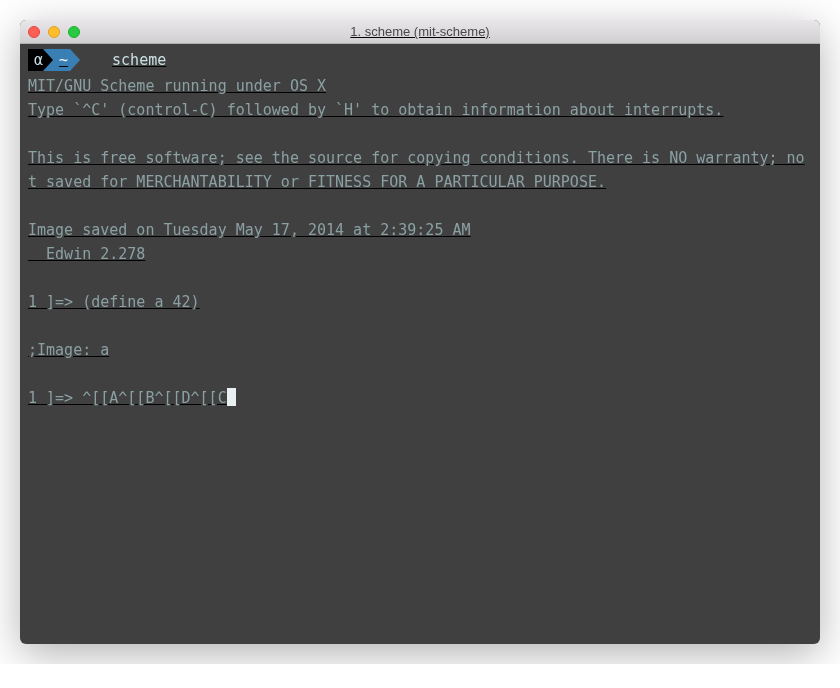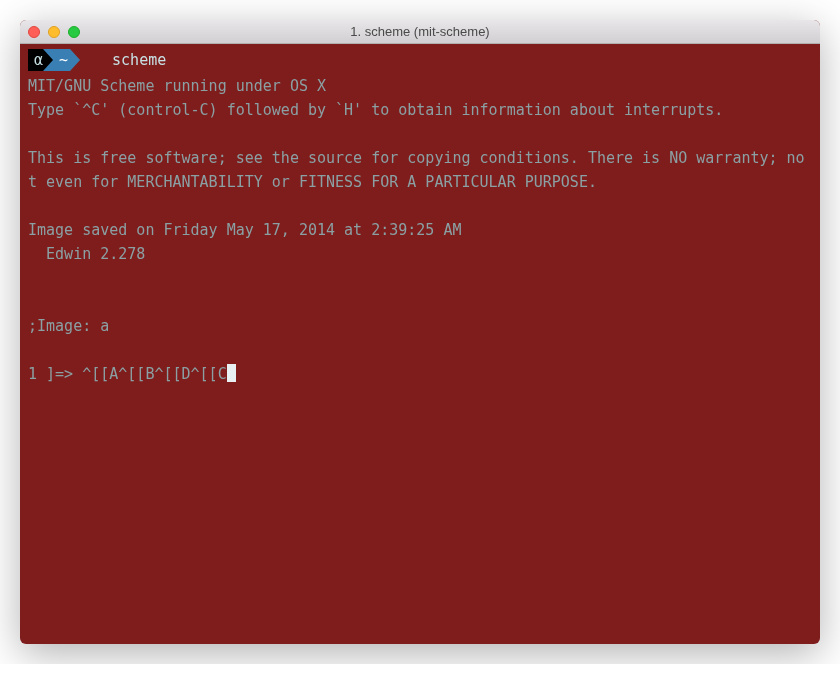--- a/index.html
+++ b/index.html
@@ -6,24 +6,25 @@
     body {
       background: #ffffff;
       font-family: -apple-system, BlinkMacSystemFont, sans-serif;
       display: flex;
       align-items: flex-start;
       justify-content: center;
       padding: 20px;
     }
     .window {
       width: 800px;
-      background: #7f1d1d;
+      background: #404040;
       border-radius: 6px;
       overflow: hidden;
       box-shadow: 0 10px 40px rgba(0,0,0,0.3);
+      text-decoration: underline;
     }
     .titlebar {
       background: linear-gradient(#e8e6e8, #d1cfd1);
       height: 24px;
       display: flex;
       align-items: center;
       padding: 0 8px;
       position: relative;
       border-bottom: 1px solid #b0b0b0;
     }
@@ -108,23 +109,24 @@
   </div>
   <div class="terminal">
     <div class="prompt-line">
       <span class="prompt-alpha">α</span>
       <span class="prompt-tilde">~</span>
       <span class="prompt-cmd">scheme</span>
     </div>
     <div class="line">MIT/GNU Scheme running under OS X</div>
     <div class="line">Type `^C' (control-C) followed by `H' to obtain information about interrupts.</div>
     <div class="blank"></div>
-    <div class="line">This is free software; see the source for copying conditions. There is NO warranty; not even for MERCHANTABILITY or FITNESS FOR A PARTICULAR PURPOSE.</div>
+    <div class="line">This is free software; see the source for copying conditions. There is NO warranty; not saved for MERCHANTABILITY or FITNESS FOR A PARTICULAR PURPOSE.</div>
     <div class="blank"></div>
-    <div class="line">Image saved on Friday May 17, 2014 at 2:39:25 AM</div>
+    <div class="line">Image saved on Tuesday May 17, 2014 at 2:39:25 AM</div>
     <div class="line">  Edwin 2.278</div>
     <div class="blank"></div>
+    <div class="line">1 ]=&gt; (define a 42)</div>
     <div class="blank"></div>
     <div class="line">;Image: a</div>
     <div class="blank"></div>
     <div class="line"><span>1 ]=&gt; ^[[A^[[B^[[D^[[C</span><span class="cursor"></span></div>
   </div>
 </div>
 
 </body></html>

